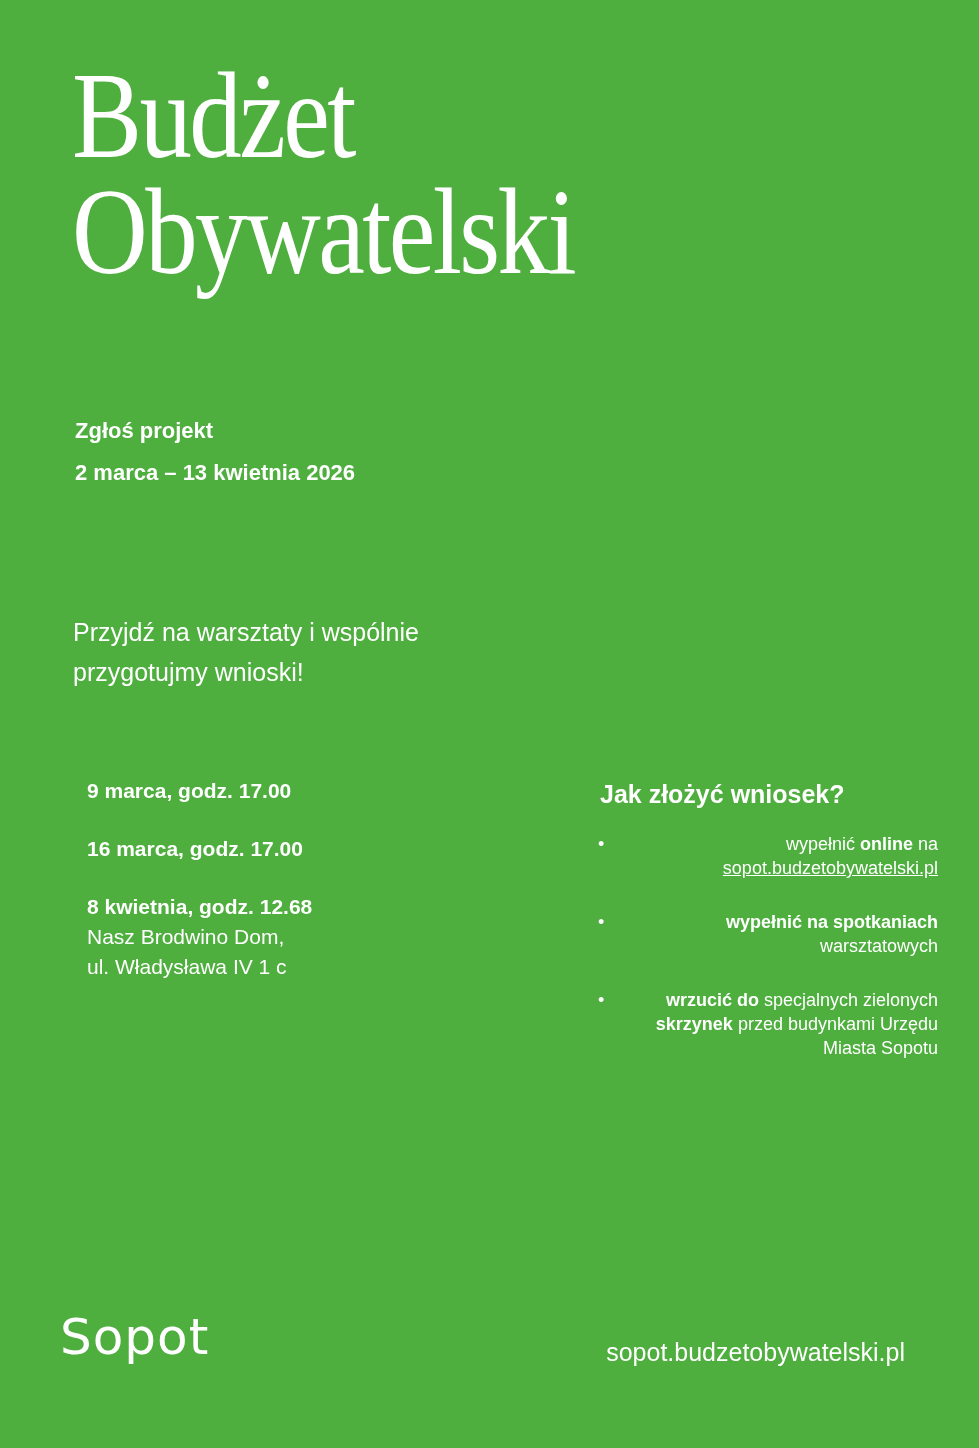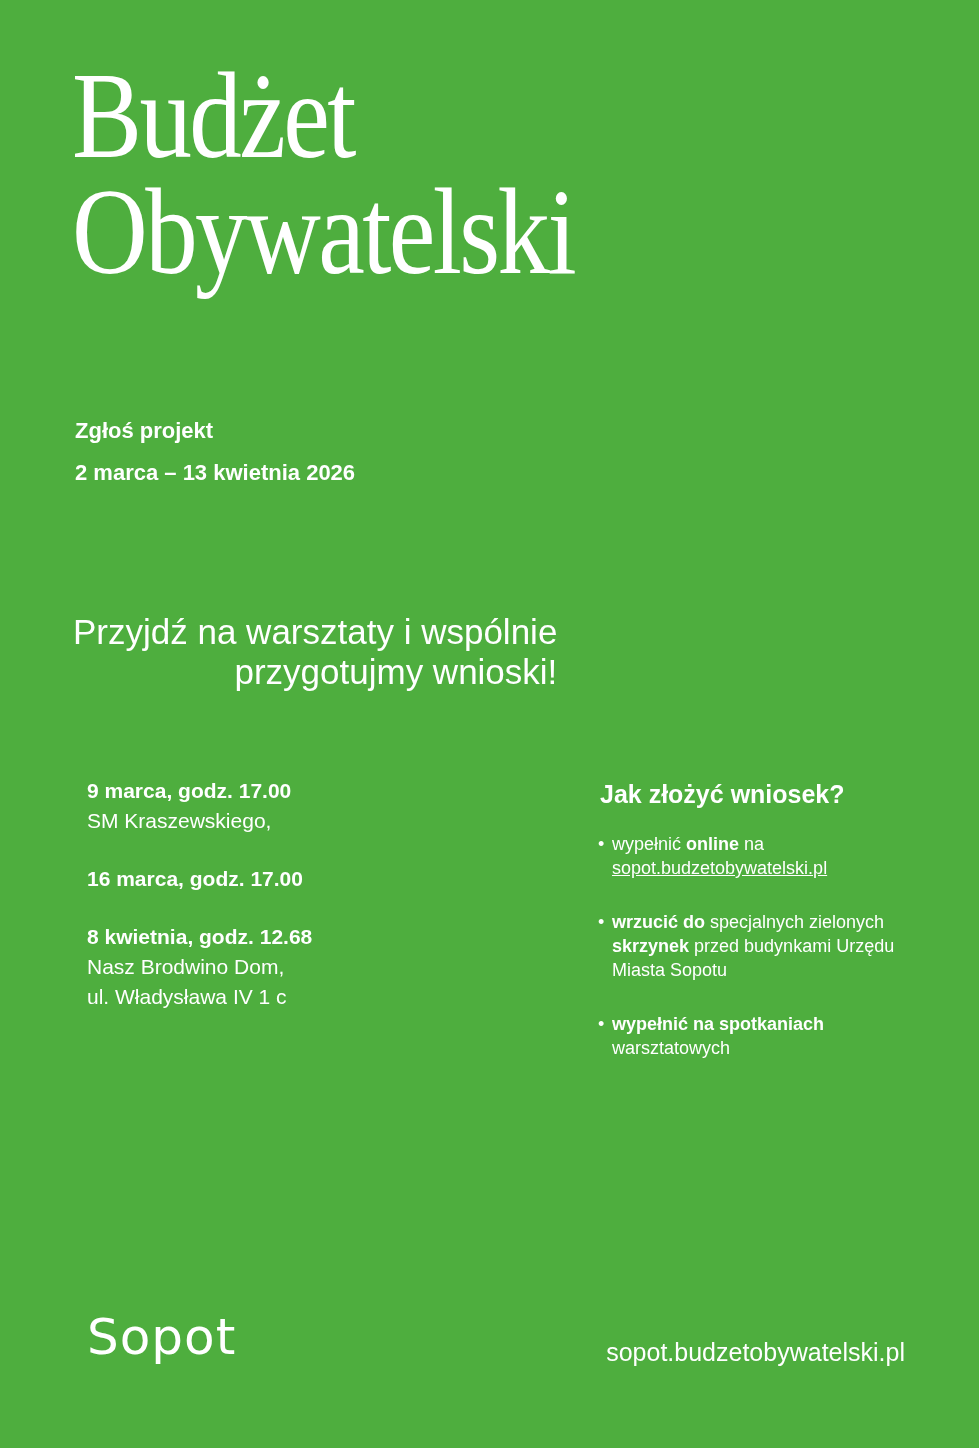--- a/index.html
+++ b/index.html
@@ -24,40 +24,40 @@
       font-weight: normal;
     }
     .title span { display: block; }
     .cta {
       position: absolute; left: 75px; top: 410px;
       font-weight: bold; font-size: 22px; line-height: 42px;
     }
     .cta div { white-space: nowrap; }
     .invite {
       position: absolute; left: 73px; top: 612px;
-      font-size: 35px; line-height: 40px; text-align: right;
+      font-size: 25px; line-height: 40px;
     }
     .events {
       position: absolute; left: 87px; top: 776px;
       font-size: 21px; line-height: 30px;
     }
     .event { margin-bottom: 28px; }
     .event .when { font-weight: bold; }
     .howto {
       position: absolute; left: 598px; top: 778px; width: 340px;
     }
     .howto h2 {
       margin: 0 0 22px 2px; font-weight: bold; font-size: 25px; line-height: 32px;
     }
-    .howto ul { list-style: none; margin: 0; padding: 0; font-size: 18px; line-height: 24px; }
+    .howto ul { list-style: none; margin: 0; padding: 0; font-size: 18px; line-height: 24px; text-align: right; }
     .howto li { position: relative; padding-left: 14px; margin-bottom: 30px; }
     .howto li::before { content: "•"; position: absolute; left: 0; top: 0; }
     .howto a { color: #fff; text-decoration: underline; }
     .logo {
-      position: absolute; left: 87px; top: 1308px;
+      position: absolute; left: 60px; top: 1308px;
       font-family: "DejaVu Sans", sans-serif;
       font-size: 50px; letter-spacing: 1px; font-weight: normal;
     }
     .footer-url {
       position: absolute; right: 74px; top: 1338px;
       font-size: 25px;
     }
   </style>
 </head>
 <body>
@@ -73,42 +73,41 @@
 </div>
 
 <div class="invite">
   <div>Przyjdź na warsztaty i wspólnie</div>
   <div>przygotujmy wnioski!</div>
 </div>
 
 <div class="events">
   <div class="event">
     <div class="when">9 marca, godz. 17.00</div>
-    <div>SM Kraszewskiego,</div>
   </div>
   <div class="event">
     <div class="when">16 marca, godz. 17.00</div>
   </div>
   <div class="event">
     <div class="when">8 kwietnia, godz. 12.68</div>
     <div>Nasz Brodwino Dom,</div>
     <div>ul. Władysława IV 1 c</div>
   </div>
 </div>
 
 <div class="howto">
   <h2>Jak złożyć wniosek?</h2>
   <ul>
     <li>
       <span>wypełnić </span><b>online</b><span> na</span><br>
       <a>sopot.budzetobywatelski.pl</a>
     </li>
     <li>
-      <b>wrzucić do</b><span> specjalnych zielonych </span><b>skrzynek</b><span> przed budynkami Urzędu Miasta Sopotu</span>
+      <b>wypełnić na spotkaniach</b><br><span> warsztatowych</span>
     </li>
     <li>
-      <b>wypełnić na spotkaniach</b><br><span> warsztatowych</span>
+      <b>wrzucić do</b><span> specjalnych zielonych </span><b>skrzynek</b><span> przed budynkami Urzędu Miasta Sopotu</span>
     </li>
   </ul>
 </div>
 
 <div class="logo">Sopot</div>
 <div class="footer-url">sopot.budzetobywatelski.pl</div>
 
 </body></html>

